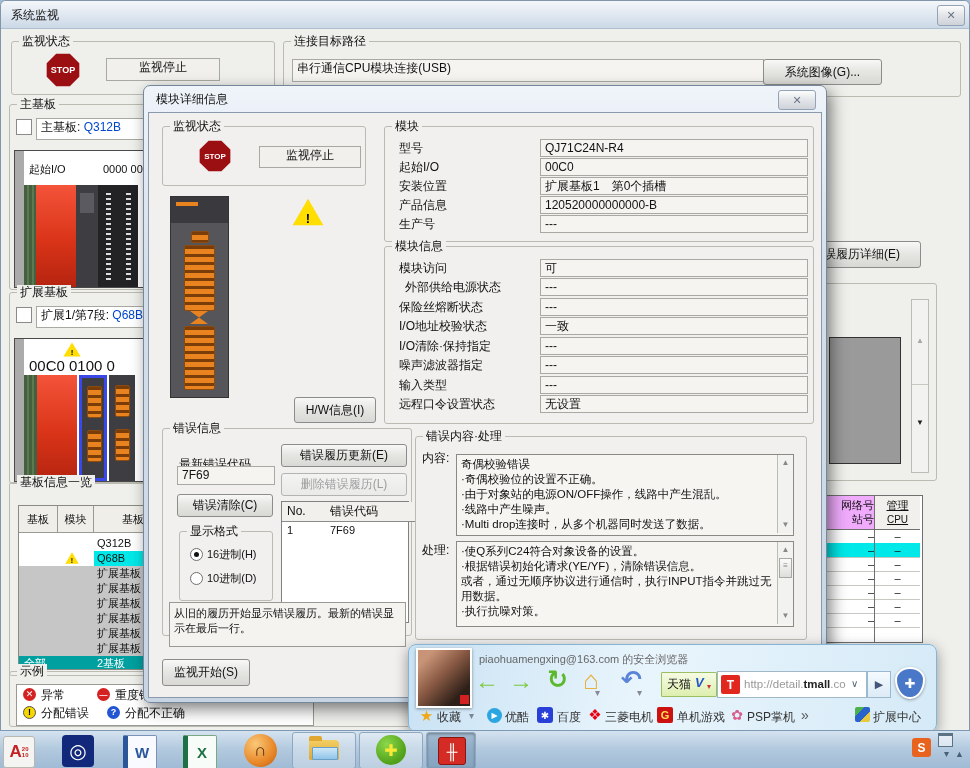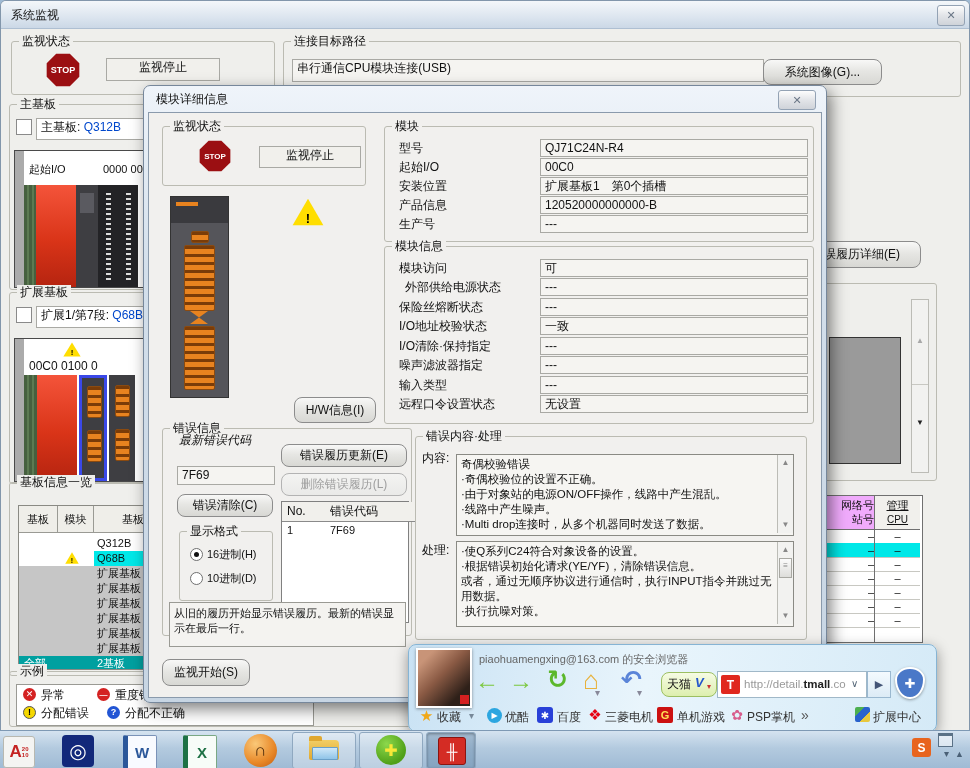--- a/index.html
+++ b/index.html
@@ -14,21 +14,21 @@
     background:linear-gradient(#F4F7FA,#DCE5EF 60%,#CBD8E6);border-bottom:1px solid #AEBFD2;border-radius:5px 5px 0 0;}
   .win-close{position:absolute;display:flex;align-items:center;justify-content:center;
     background:linear-gradient(#FDFDFD,#E2E4E8 50%,#CFD3D9);border:1px solid #93A2B4;border-radius:3px;
     color:#6B7787;font-weight:bold;font-size:11px;}
   
   .gb{position:absolute;border:1px solid #BBBBB2;border-radius:3px;}
   .gl{position:absolute;top:-8px;left:7px;padding:0 3px;background:#EFEFEC;font-size:12px;line-height:15px;}
   .dlgbg{background:#F1F0EE;}
   
   .btn{position:absolute;display:flex;align-items:center;justify-content:center;font-size:12px;
-    background:linear-gradient(#F8F8F7,#E6E6E3 45%,#D8D8D4);border:1px solid #8C8C8C;border-radius:8px;}
+    background:linear-gradient(#F8F8F7,#E6E6E3 45%,#D8D8D4);border:1px solid #8C8C8C;border-radius:3px;}
   .btn.dis{color:#9E9E9E;border-color:#B3B3B3;background:linear-gradient(#F3F3F2,#EAEAE8);}
   .fld{position:absolute;font-size:12px;line-height:15px;padding:1px 4px;background:#F5F4F1;
     border:1px solid #A9A9A4;overflow:hidden;white-space:nowrap;}
   .cb{position:absolute;width:14px;height:14px;background:#fff;border:1px solid #8A8A8A;}
   .radio{position:absolute;width:11px;height:11px;border-radius:50%;border:1px solid #707070;background:#fff;}
   .radio.on::after{content:"";display:block;width:5px;height:5px;border-radius:50%;background:#111;margin:3px;}
   .stop{position:absolute;display:flex;align-items:center;justify-content:center;color:#fff;font-weight:bold;
     background:#9B0F12;clip-path:polygon(30% 2%,70% 2%,98% 30%,98% 70%,70% 98%,30% 98%,2% 70%,2% 30%);}
   .tri{position:absolute;background:#FFDE00;clip-path:polygon(50% 3%,98% 97%,2% 97%);
     filter:drop-shadow(0 0 1px #000);display:flex;align-items:flex-end;justify-content:center;
@@ -129,21 +129,21 @@
       <span class="gl">扩展基板</span>
       <div class="cb" style="left:6px;top:14px;"></div>
       <div class="fld" style="left:26px;top:13px;width:110px;height:18px;background:#fff;">
         <span>扩展1/第7段: </span><span style="color:#0047CC;">Q68B</span>
       </div>
       <div class="rack" style="left:4px;top:45px;width:131px;height:142px;">
         <div class="abs" style="left:0;top:0;width:9px;height:142px;background:#ABABAB;"></div>
         <div class="tri" style="left:48px;top:3px;width:18px;height:15px;font-size:8px;">
             <span>!</span>
           </div>
-        <span class="t" style="left:14px;top:20px;font-size:12px;">00C0 0100 0</span>
+        <span class="t" style="left:14px;top:20px;font-size:15px;">00C0 0100 0</span>
         <div class="pcb" style="left:9px;top:36px;width:13px;height:106px;"></div>
         <div class="redmod" style="left:22px;top:36px;width:40px;height:106px;"></div>
         <div class="graymod" style="left:64px;top:36px;width:28px;height:106px;border:3px solid #3A48E8;box-sizing:border-box;">
           <div class="conn" style="left:5px;top:8px;width:13px;height:30px;"></div>
           <div class="conn" style="left:5px;top:52px;width:13px;height:30px;"></div>
         </div>
         <div class="graymod" style="left:94px;top:36px;width:26px;height:106px;">
           <div class="conn" style="left:6px;top:10px;width:13px;height:30px;"></div>
           <div class="conn" style="left:6px;top:54px;width:13px;height:30px;"></div>
         </div>
@@ -289,21 +289,21 @@
         <span class="t" style="left:14px;top:111px;">噪声滤波器指定</span>
         <div class="fld" style="left:155px;top:109px;width:258px;height:14px;">---</div>
         <span class="t" style="left:14px;top:131px;">输入类型</span>
         <div class="fld" style="left:155px;top:129px;width:258px;height:14px;">---</div>
         <span class="t" style="left:14px;top:150px;">远程口令设置状态</span>
         <div class="fld" style="left:155px;top:148px;width:258px;height:14px;">无设置</div>
       </div>
 
       <div class="gb" style="left:13px;top:315px;width:248px;height:206px;">
         <span class="gl dlgbg">错误信息</span>
-        <span class="t" style="left:16px;top:4px;font-style:italic;">最新错误代码</span>
+        <span class="t" style="left:16px;top:28px;">最新错误代码</span>
         <div class="fld" style="left:14px;top:37px;width:88px;height:15px;">7F69</div>
         <div class="btn" style="left:118px;top:15px;width:124px;height:21px;">错误履历更新(E)</div>
         <div class="btn dis" style="left:118px;top:44px;width:124px;height:21px;">删除错误履历(L)</div>
         <div class="btn" style="left:14px;top:65px;width:94px;height:21px;">错误清除(C)</div>
         <div class="gb" style="left:16px;top:102px;width:92px;height:68px;">
           <span class="gl dlgbg">显示格式</span>
           <span class="radio on" style="left:10px;top:16px;"></span>
           <span class="t" style="left:27px;top:15px;font-size:11px;">16进制(H)</span>
           <span class="radio" style="left:10px;top:40px;"></span>
           <span class="t" style="left:27px;top:39px;font-size:11px;">10进制(D)</span>
@@ -355,21 +355,21 @@
     <span class="t" style="left:70px;top:7px;color:#666;font-size:11px;text-align:right;">piaohuamengxing@163.com 的安全浏览器</span>
 
     <span class="navic" style="left:66px;top:22px;font-size:24px;color:#7CC840;">←</span>
     <span class="navic" style="left:100px;top:22px;font-size:24px;color:#7CC840;">→</span>
     <span class="navic" style="left:138px;top:20px;font-size:25px;color:#5CB82C;">↻</span>
     <span class="navic" style="left:174px;top:20px;font-size:26px;color:#E8B23C;">⌂</span>
     <span class="navic" style="left:186px;top:42px;font-size:10px;color:#889;">▾</span>
     <span class="navic" style="left:212px;top:20px;font-size:25px;color:#5A84D8;">↶</span>
     <span class="navic" style="left:228px;top:42px;font-size:10px;color:#889;">▾</span>
 
-    <div class="abs" style="left:252px;top:27px;width:54px;height:23px;background:linear-gradient(#F6FBE4,#DDEFAE);border:1px solid #9CBF62;border-radius:8px;">
+    <div class="abs" style="left:252px;top:27px;width:54px;height:23px;background:linear-gradient(#F6FBE4,#DDEFAE);border:1px solid #9CBF62;border-radius:1px;">
       <span class="t" style="left:5px;top:4px;font-size:12px;">天猫</span>
       <span class="t" style="left:33px;top:3px;font-size:13px;font-weight:bold;font-style:italic;color:#2255CC;">V</span>
       <span class="t" style="left:45px;top:7px;font-size:8px;color:#C33;">▾</span>
     </div>
     <div class="abs" style="left:308px;top:26px;width:148px;height:25px;background:#fff;border:1px solid #A0B8C8;">
       <span class="tbicon" style="left:3px;top:3px;width:19px;height:19px;background:#E0281E;color:#fff;border-radius:2px;font-size:12px;">
           <span>T</span>
         </span>
       <span class="t" style="left:26px;top:5px;font-size:11.5px;color:#999;"><span>http://detail.</span><b style="color:#222;">tmall</b><span>.co</span></span>
       <span class="t" style="left:133px;top:5px;font-size:10px;color:#567;">∨</span>

